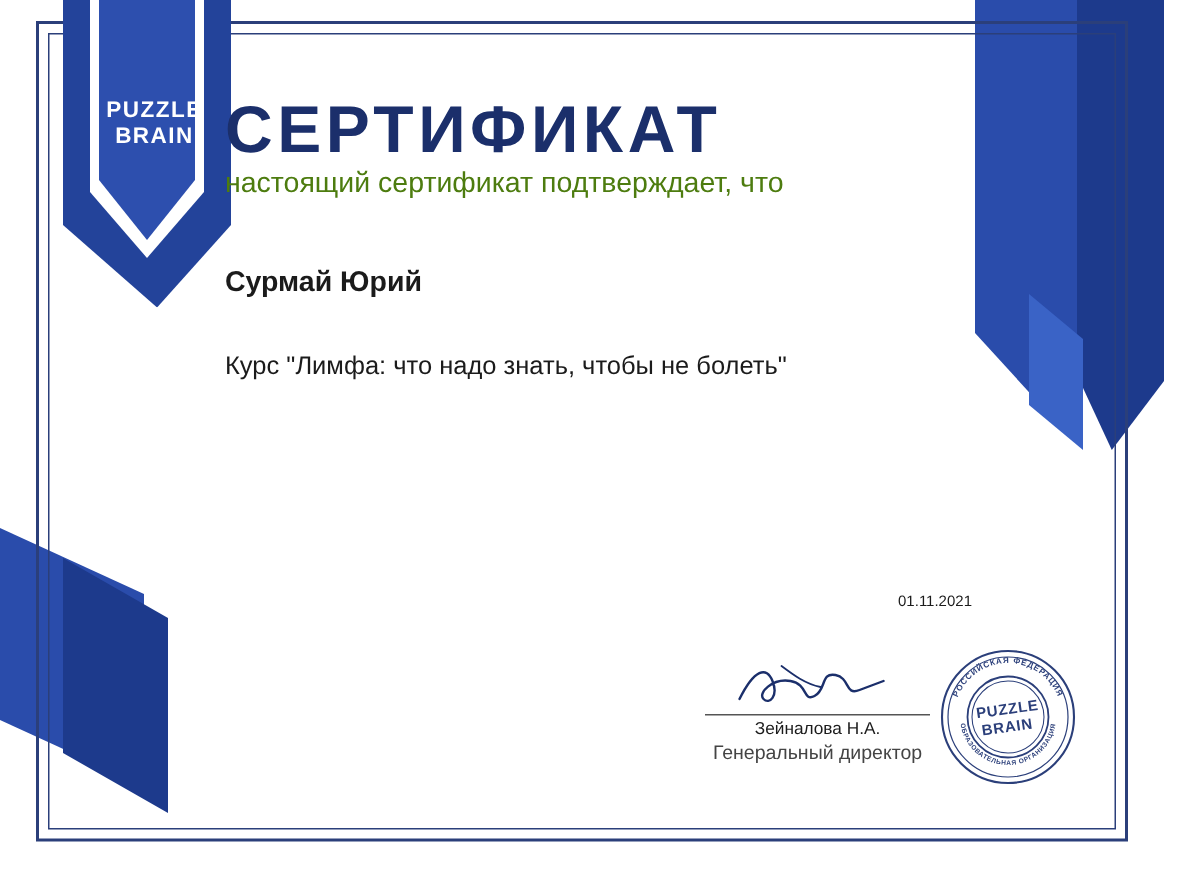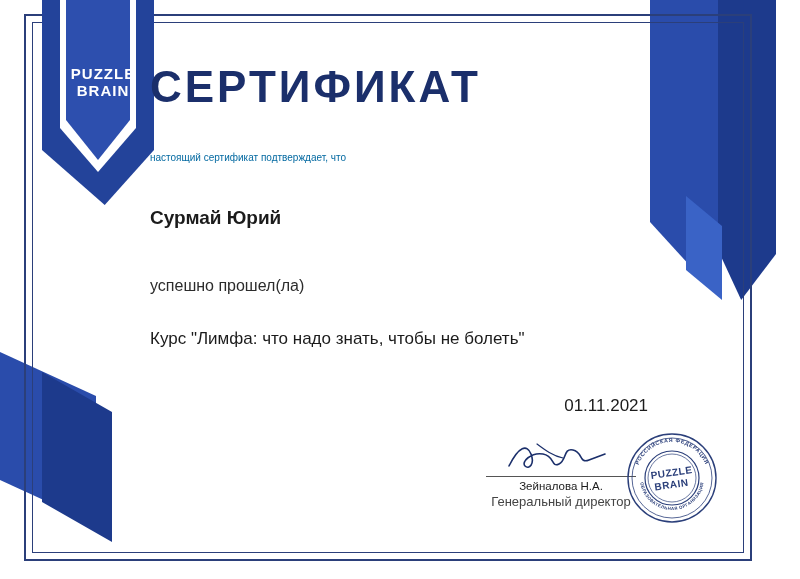--- a/index.html
+++ b/index.html
@@ -153,23 +153,22 @@
   }
   .title {
     font-family: "Liberation Sans", sans-serif;
     font-weight: bold;
     font-size: 44px;
     letter-spacing: 3px;
     color: #1b2f6b;
     margin-top: 22px;
   }
   .subtitle {
-    margin-top: 40px;
-    font-size: 10px;
-    color: #0369a1;
+    font-size: 19px;
+    color: #4d7c0f;
   }
   .recipient {
     margin-top: 44px;
     font-size: 19px;
     font-weight: bold;
     color: #1b1b1b;
   }
   .passed {
     margin-top: 48px;
     font-size: 16px;
@@ -179,27 +178,27 @@
     margin-top: 34px;
     font-size: 17px;
     color: #1b1b1b;
   }
 
   
   .date {
     position: absolute;
     right: 128px;
     top: 396px;
-    font-size: 17px;
+    font-size: 10px;
     color: #1b1b1b;
     z-index: 5;
   }
   .sign-block {
     position: absolute;
-    right: 140px;
+    right: 156px;
     top: 440px;
     width: 150px;
     text-align: center;
     z-index: 5;
   }
   .sign-scribble {
     height: 36px;
   }
   .sign-name {
     font-size: 11.5px;
@@ -248,21 +247,20 @@
 
   <div class="logo">
     <div class="logo-line">PUZZLE</div>
     <div class="logo-line">BRAIN</div>
   </div>
 
   <div class="content">
     <div class="title">СЕРТИФИКАТ</div>
     <div class="subtitle">настоящий сертификат подтверждает, что</div>
     <div class="recipient">Сурмай Юрий</div>
-    <div class="passed">успешно прошел(ла)</div>
     <div class="course">Курс "Лимфа: что надо знать, чтобы не болеть"</div>
   </div>
 
   <div class="date">01.11.2021</div>
 
   <div class="sign-block">
     <div class="sign-scribble">
       <svg width="120" height="34" viewBox="0 0 120 34" xmlns="http://www.w3.org/2000/svg">
         <path d="M8 26 C 18 6, 26 4, 30 14 C 34 24, 28 30, 24 26 C 20 22, 30 12, 42 14 C 54 16, 50 28, 58 24 C 66 20, 62 8, 72 10 C 82 12, 78 24, 88 20 L 104 14" fill="none" stroke="#1b2f6b" stroke-width="1.6" stroke-linecap="round"></path>
         <path d="M36 4 C 44 10, 52 16, 62 18" fill="none" stroke="#1b2f6b" stroke-width="1.2" stroke-linecap="round"></path>

